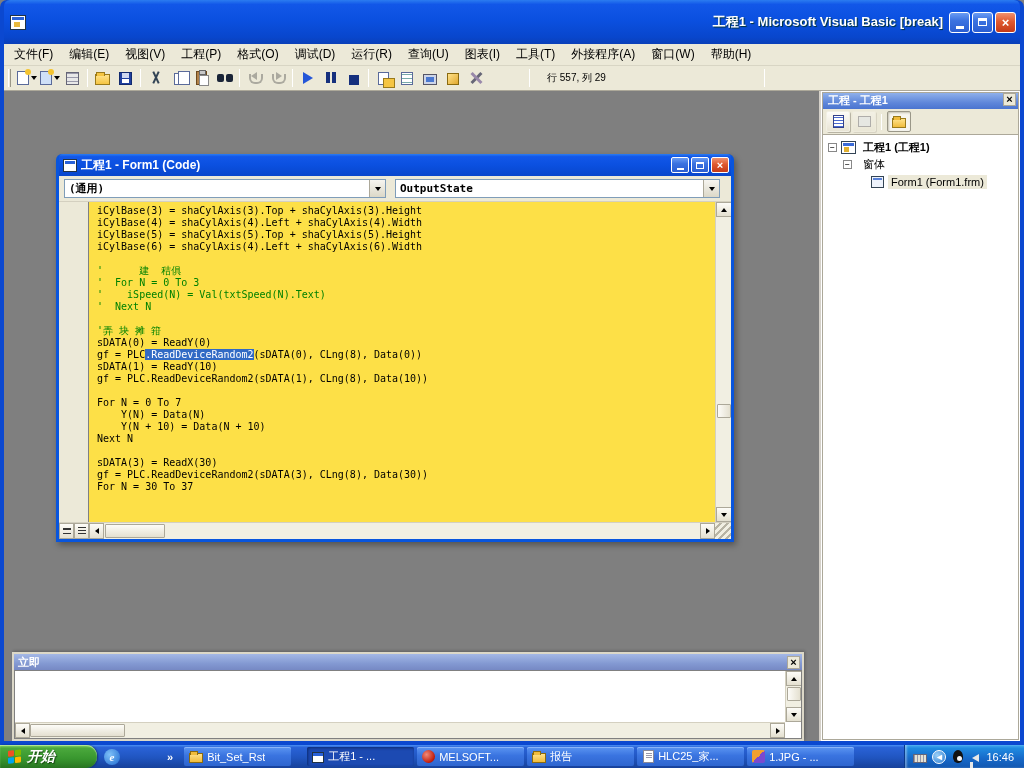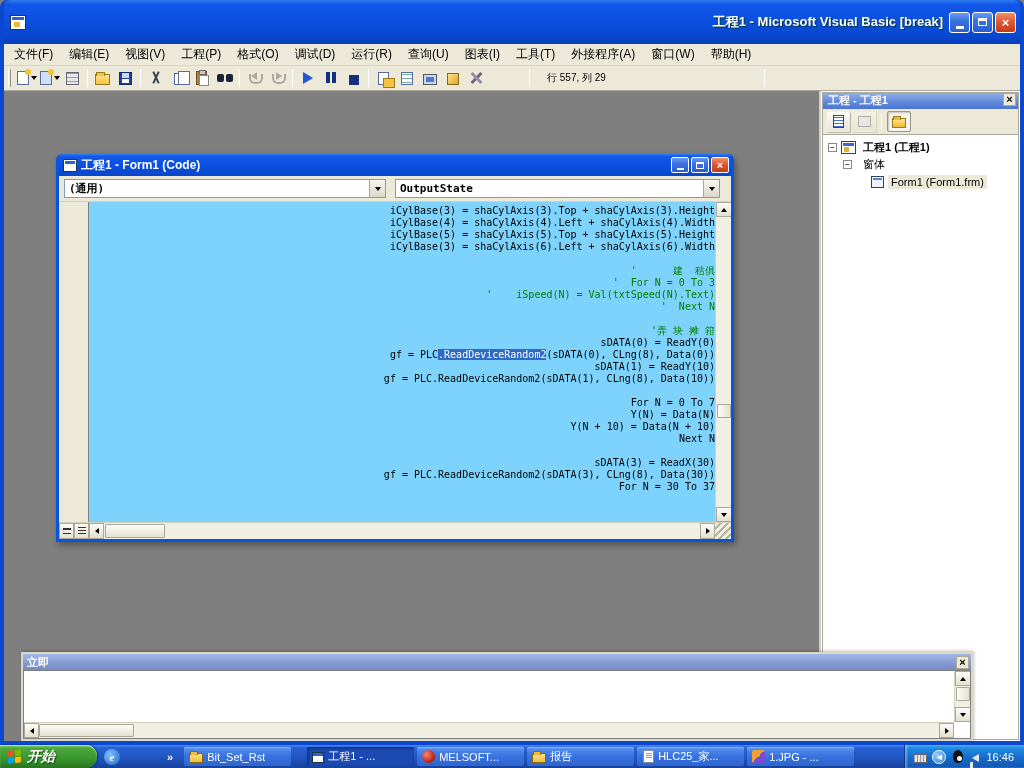--- a/index.html
+++ b/index.html
@@ -128,21 +128,21 @@
 .cw-title { color:#fff; font-weight:bold; font-size:12px; flex:1; white-space:nowrap; overflow:hidden; }
 .cw-combos { height:26px; background:#ece9d8; display:flex; align-items:center; padding-left:5px; gap:9px; border-bottom:1px solid #d4d0c0; }
 .combo { height:19px; background:#fff; border:1px solid #7f9db9; display:flex; align-items:center; }
 .combo .combo-text { flex:1; font:bold 11px "DejaVu Sans Mono",monospace; padding:0 4px; color:#000; white-space:nowrap; overflow:hidden; }
 .combo-btn { width:16px; height:100%; background:linear-gradient(180deg,#f6f5f0,#dcd8c8); border-left:1px solid #aca899; display:flex; align-items:center; justify-content:center; }
 .tri-down { width:0; height:0; border-left:3px solid transparent; border-right:3px solid transparent; border-top:4px solid #000; }
 .tri-up { width:0; height:0; border-left:3px solid transparent; border-right:3px solid transparent; border-bottom:4px solid #000; }
 .tri-left { width:0; height:0; border-top:3px solid transparent; border-bottom:3px solid transparent; border-right:4px solid #000; }
 .tri-right { width:0; height:0; border-top:3px solid transparent; border-bottom:3px solid transparent; border-left:4px solid #000; }
 .combo.obj { width:322px; } .combo.proc { width:325px; }
-.cw-body { flex:1; background:#7dd3fc; display:flex; overflow:hidden;text-align:right; }
+.cw-body { flex:1; background:#fde047; display:flex; overflow:hidden; }
 .cw-margin { width:30px; background:#ece9d8; border-right:1px solid #808080; flex:none; }
 .cw-code { flex:1; overflow:hidden; padding:3px 0 0 8px; cursor:text; }
 .cl { font:10px/12px "DejaVu Sans Mono",monospace; color:#000; white-space:pre; height:12px; }
 .cl.comment { color:#008000; }
 .cl .sel { background:#316ac5; color:#fff; }
 .vscroll { width:16px; background:#f1efe2; border-left:1px solid #d4d0c0; position:relative; flex:none; }
 .sb-btn { position:absolute; width:16px; height:15px; background:linear-gradient(180deg,#fdfcf8,#e4e0d0);
   border:1px solid #aca899; display:flex; align-items:center; justify-content:center; }
 .vscroll .up { top:0; left:0; } .vscroll .down { bottom:0; left:0; }
 .sb-thumb { position:absolute; left:1px; width:14px; height:14px; background:linear-gradient(90deg,#fdfcf8,#e4e0d0); border:1px solid #aca899; border-radius:1px; }
@@ -151,21 +151,21 @@
 .pv-ic { width:8px; height:6px; border-top:2px solid #333; border-bottom:1px solid #333; }
 .fv-ic { width:8px; height:8px; background:repeating-linear-gradient(180deg,#333 0 1px,transparent 1px 3px); }
 .hscroll { flex:1; position:relative; background:#f1efe2; }
 .hscroll .sb-btn { width:15px; height:16px; top:0; }
 .hscroll .left { left:0; } .hscroll .right { right:0; }
 .sb-thumb-h { position:absolute; top:1px; left:16px; width:60px; height:14px; background:linear-gradient(180deg,#fdfcf8,#e4e0d0); border:1px solid #aca899; border-radius:1px; }
 .grip { width:16px; height:100%; flex:none;
   background:repeating-linear-gradient(135deg,transparent 0 3px,#b8b4a4 3px 5px); }
 
 
-.immediate { position:absolute; left:17px; bottom:0; width:952px; height:89px;
+.immediate { position:absolute; left:8px; bottom:0; width:792px; height:89px;
   background:#ece9d8; border:2px solid #dcd8c8; display:flex; flex-direction:column; box-shadow:1px -1px 3px rgba(0,0,0,.25); }
 .imm-title { height:16px; background:linear-gradient(180deg,#a4b8e6 0%,#8399d2 60%,#7689c4 100%);
   color:#fff; font-size:11px; font-weight:bold; display:flex; align-items:center; padding:0 2px 0 4px; }
 .imm-title span.t { flex:1; }
 .imm-body { flex:1; position:relative; background:#fff; border:1px solid #808080; overflow:hidden; }
 .imm-content { position:absolute; inset:0 16px 16px 0; background:#fff; cursor:text; }
 .imm-vscroll { position:absolute; right:0; top:0; bottom:16px; width:16px; background:#f1efe2; border-left:1px solid #d4d0c0; }
 .imm-vscroll .up { top:0; } .imm-vscroll .down { bottom:0; }
 .imm-vscroll .sb-thumb { top:16px; }
 .imm-hscroll { position:absolute; left:0; right:16px; bottom:0; height:16px; background:#f1efe2; border-top:1px solid #d4d0c0; }
@@ -392,21 +392,21 @@
                 <span class="tri-down"></span>
               </span>
           </div>
         </div>
         <div class="cw-body">
           <div class="cw-margin"></div>
           <div class="cw-code" id="codeText">
               <div class="cl">iCylBase(3) = shaCylAxis(3).Top + shaCylAxis(3).Height</div>
               <div class="cl">iCylBase(4) = shaCylAxis(4).Left + shaCylAxis(4).Width</div>
               <div class="cl">iCylBase(5) = shaCylAxis(5).Top + shaCylAxis(5).Height</div>
-              <div class="cl">iCylBase(3) = shaCylAxis(6).Left + shaCylAxis(6).Width</div>
+              <div class="cl">iCylBase(6) = shaCylAxis(4).Left + shaCylAxis(6).Width</div>
               <div class="cl">&nbsp;</div>
               <div class="cl comment">'      建  秸俱</div>
               <div class="cl comment">'  For N = 0 To 3</div>
               <div class="cl comment">'    iSpeed(N) = Val(txtSpeed(N).Text)</div>
               <div class="cl comment">'  Next N</div>
               <div class="cl">&nbsp;</div>
               <div class="cl comment">'弄 块 摊 箝</div>
               <div class="cl">sDATA(0) = ReadY(0)</div>
               <div class="cl"><span>gf = PLC</span><span class="sel">.ReadDeviceRandom2</span><span>(sDATA(0), CLng(8), Data(0))</span></div>
               <div class="cl">sDATA(1) = ReadY(10)</div>

